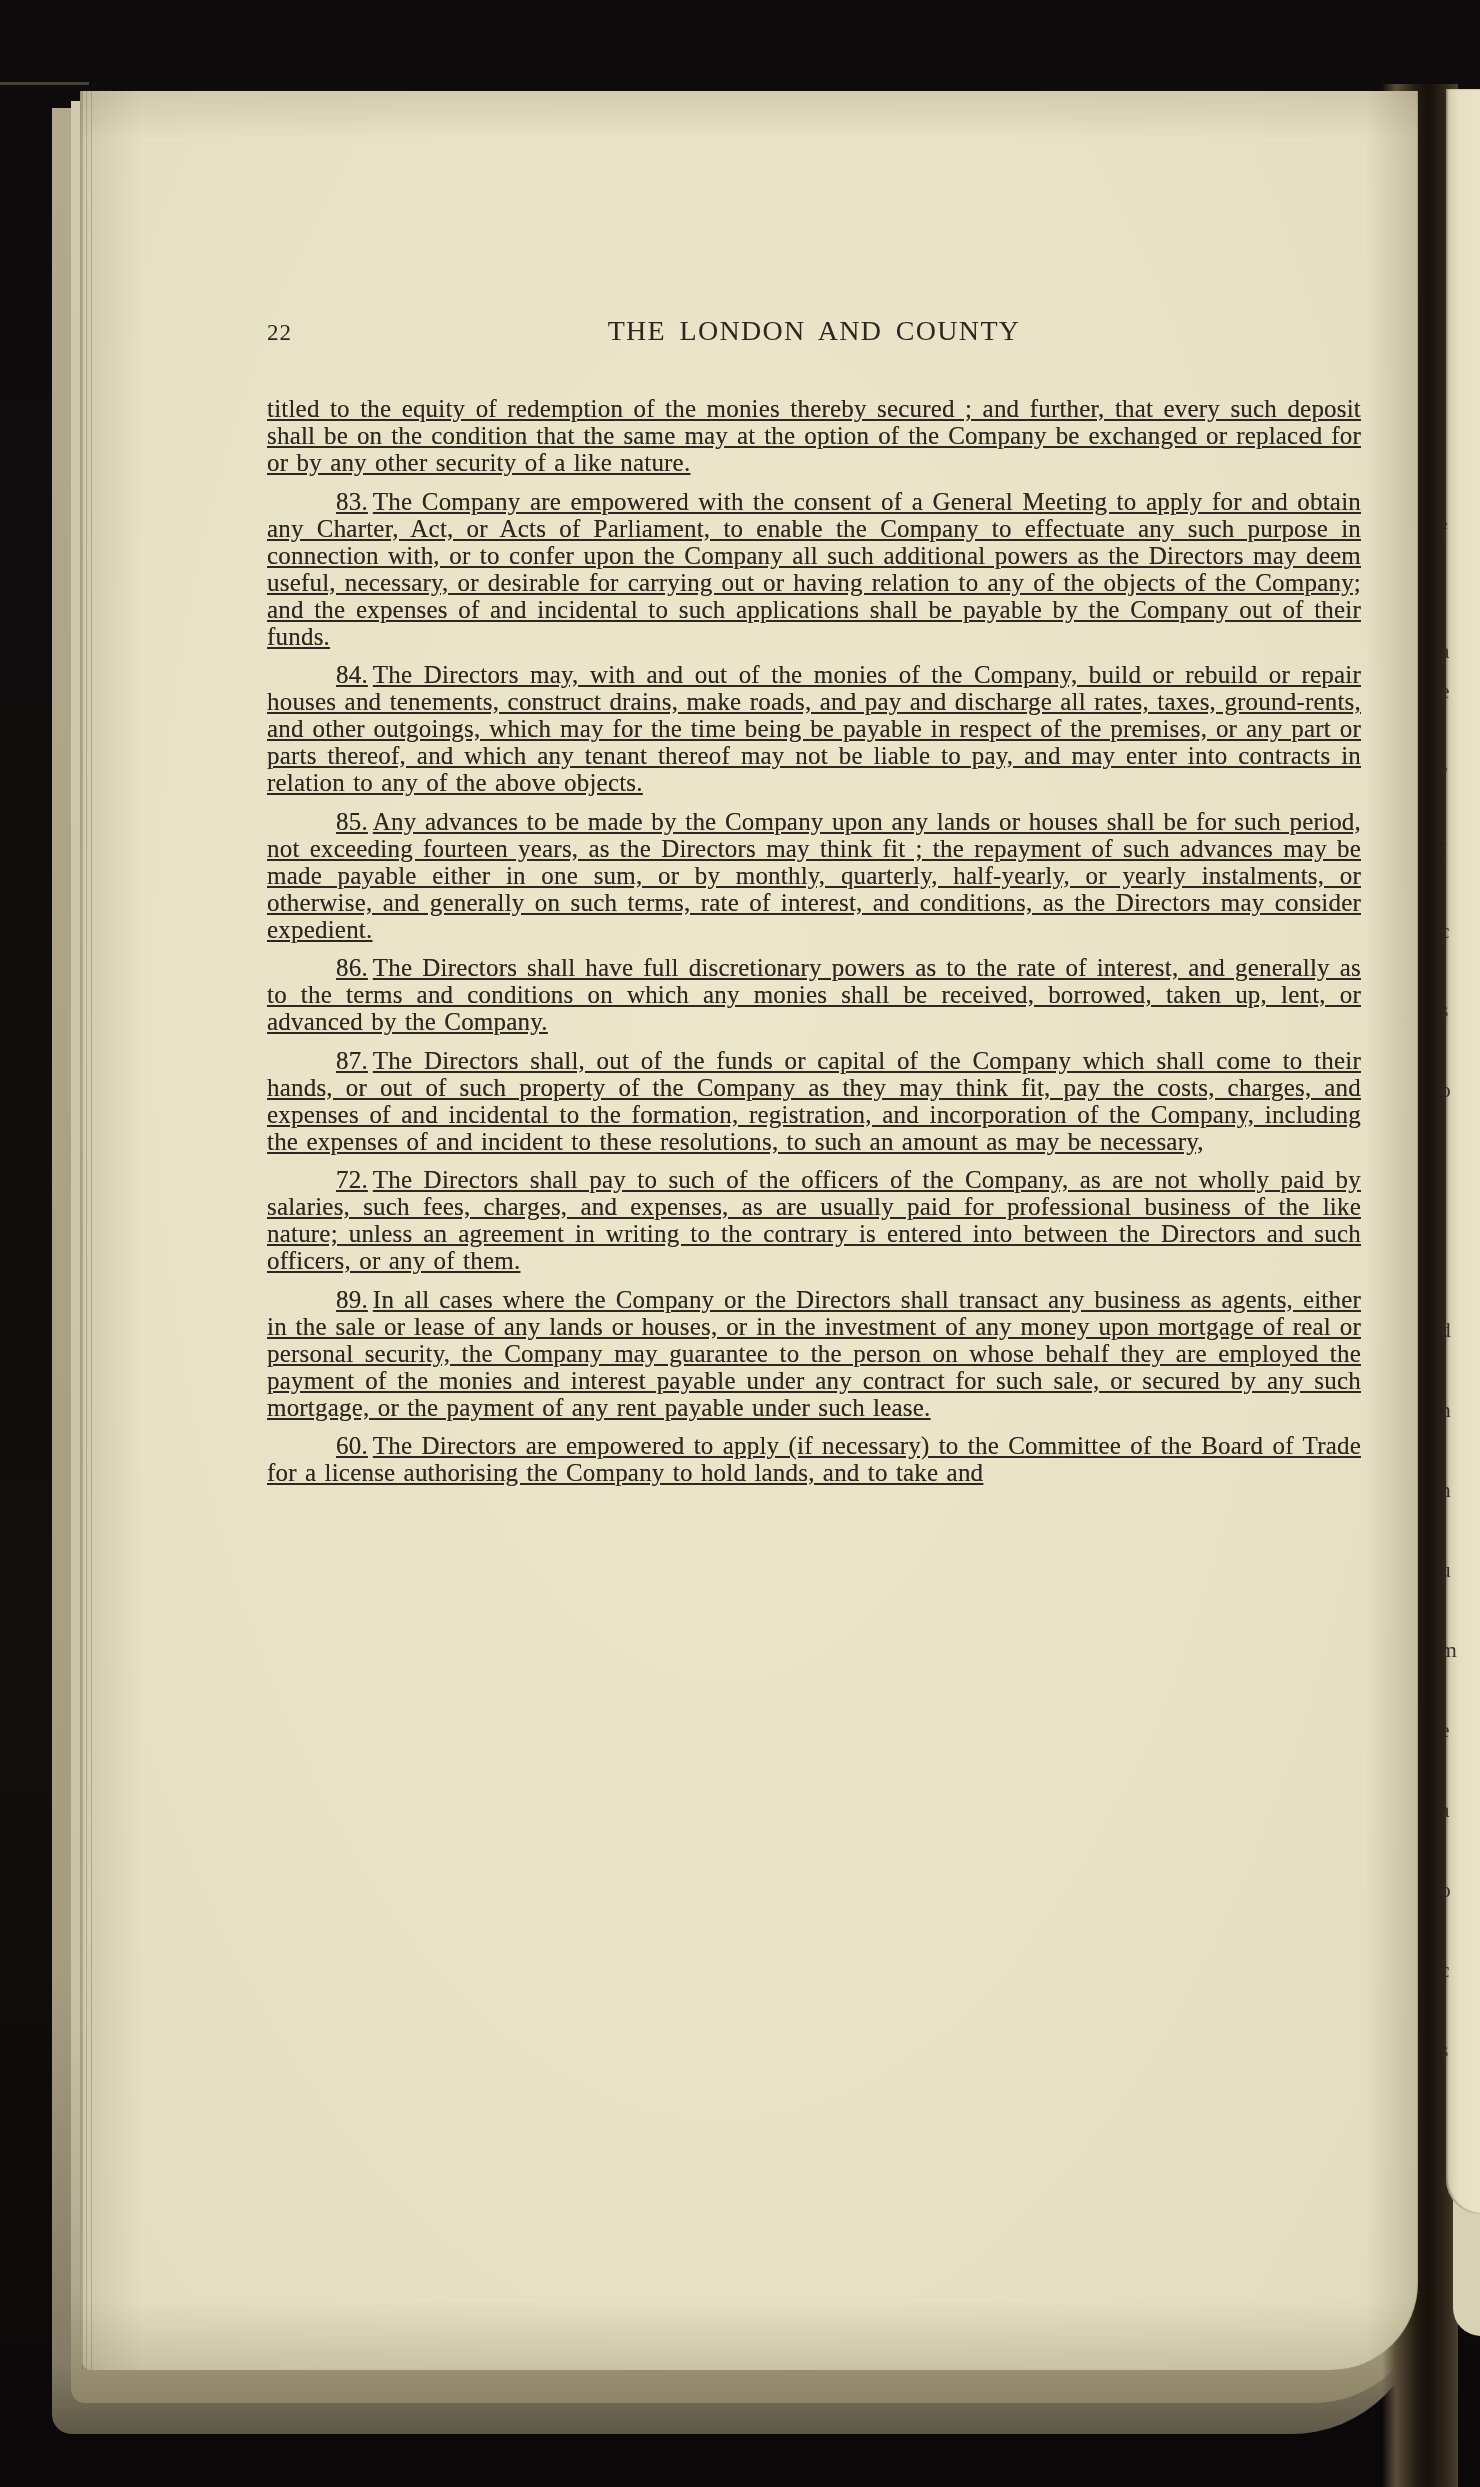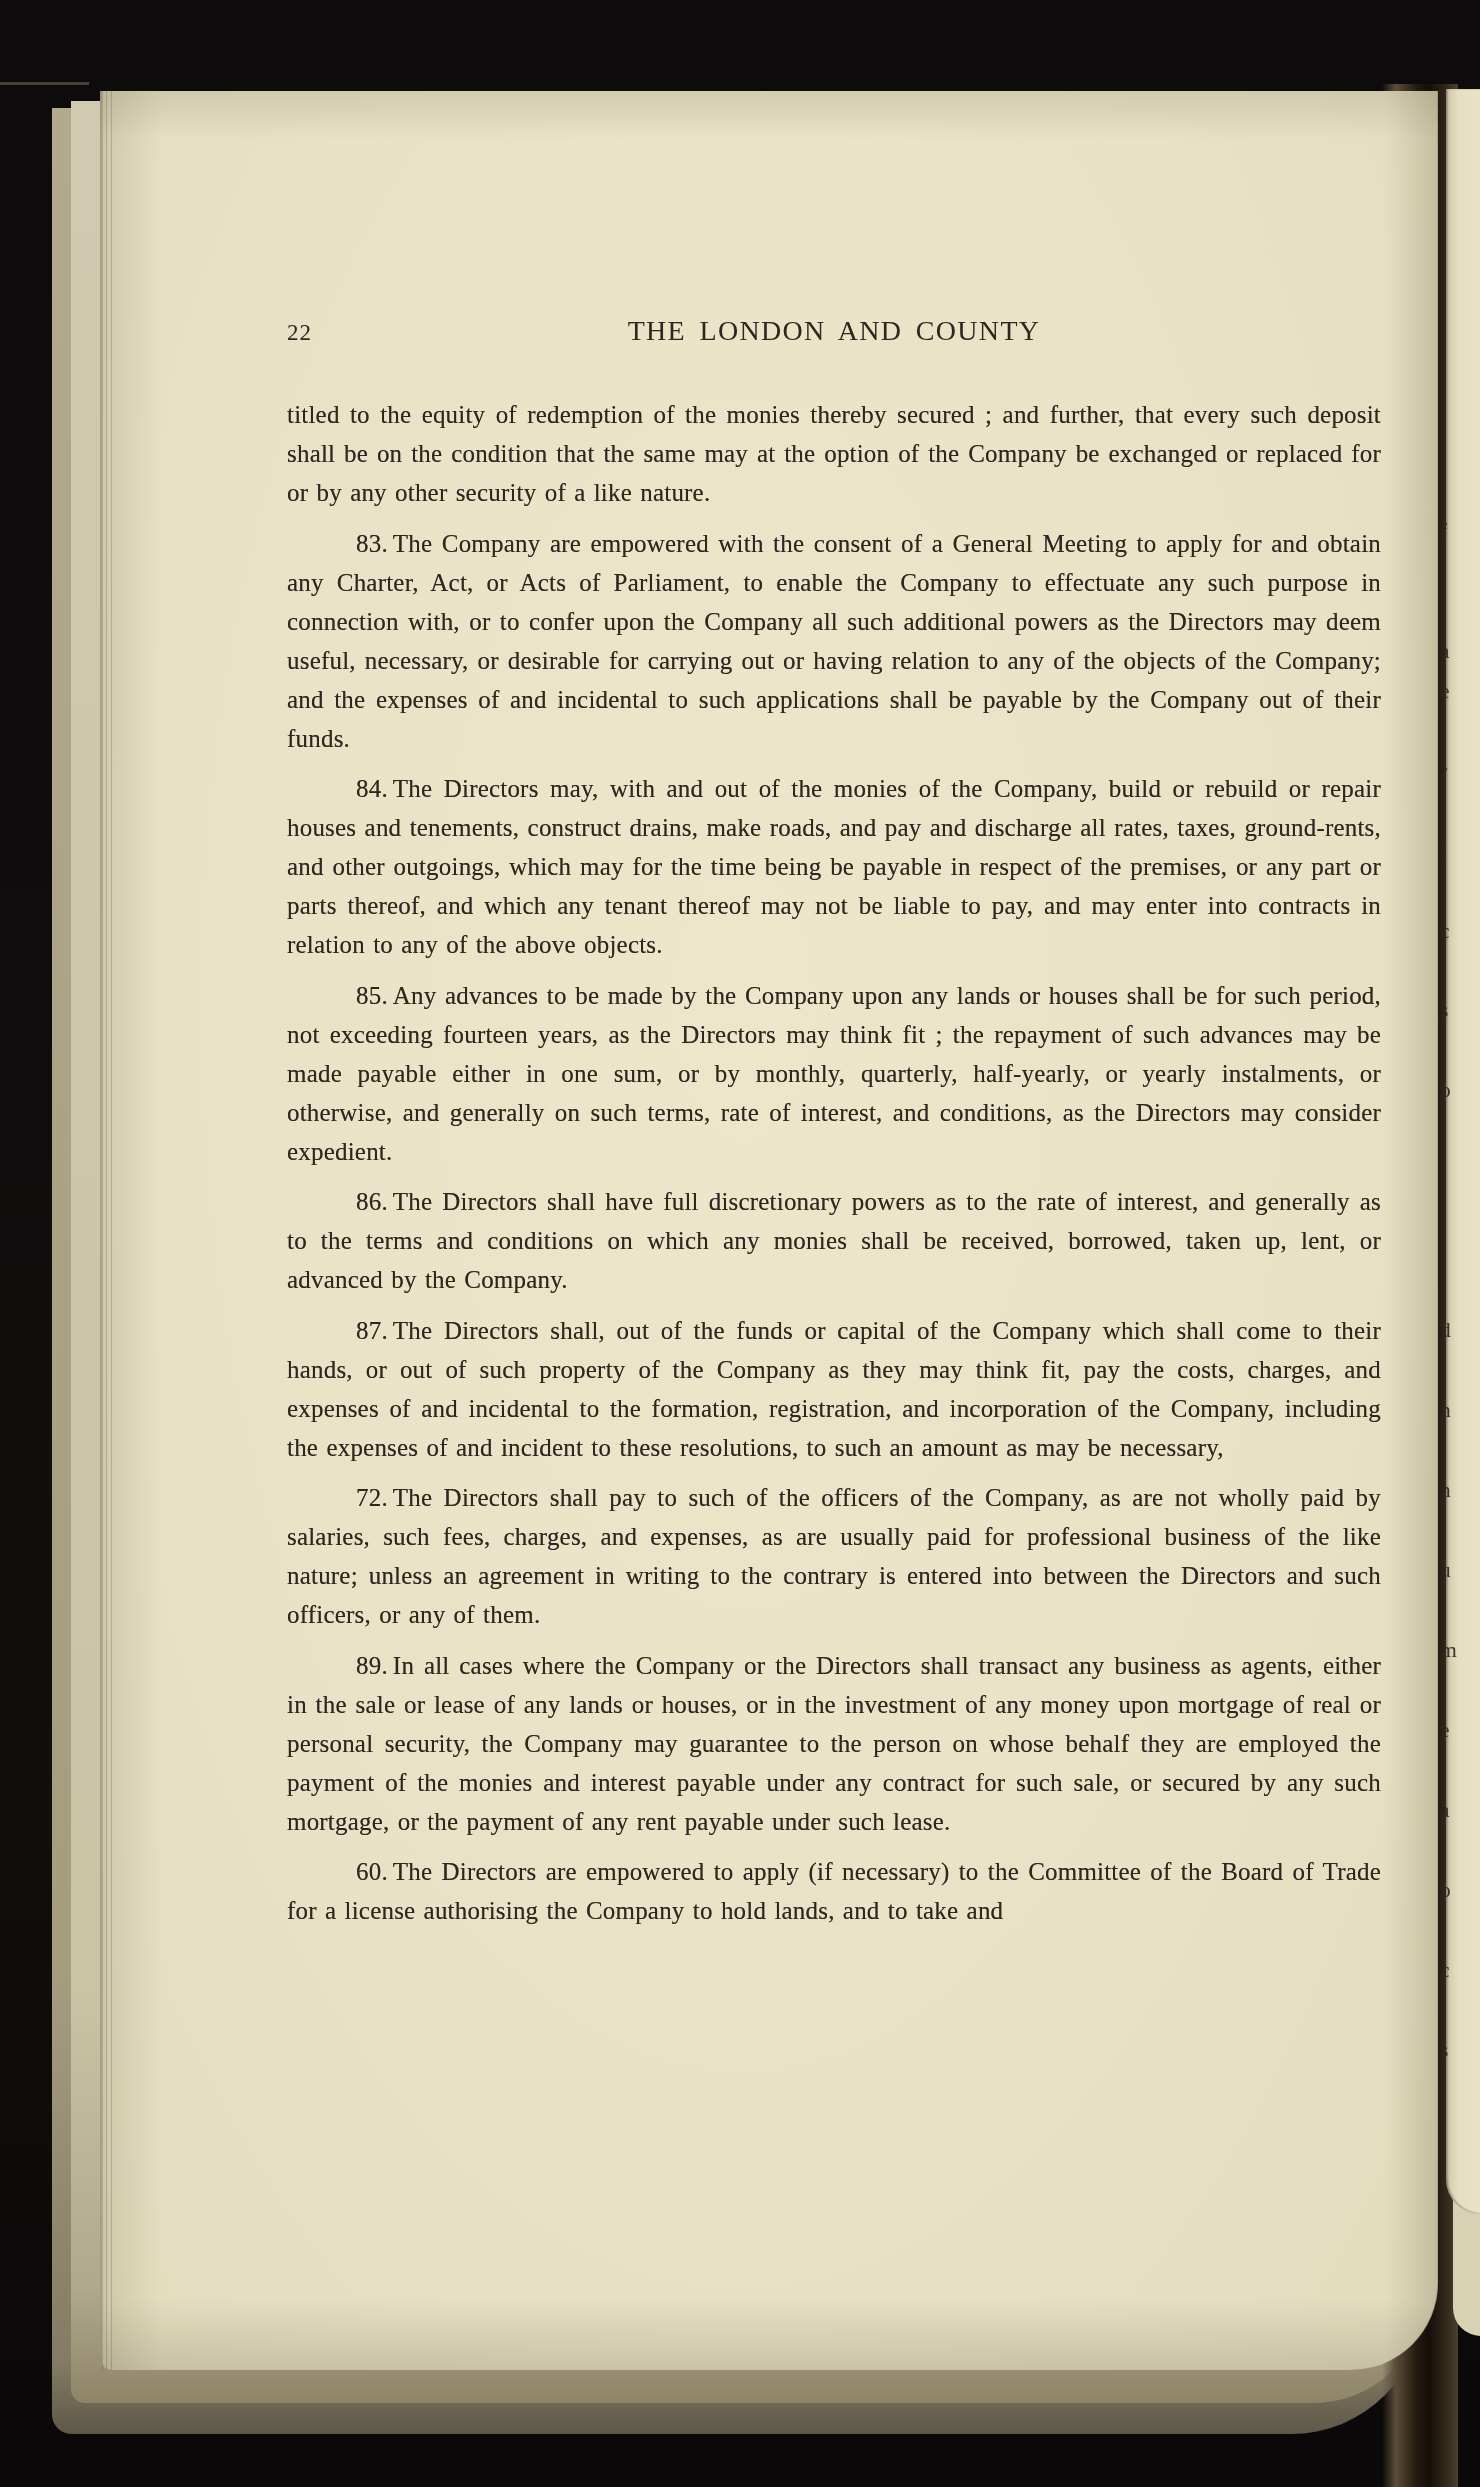--- a/index.html
+++ b/index.html
@@ -15,21 +15,21 @@
                background:linear-gradient(180deg,#d2cab0 0%,#cbc3a6 82%,#b1a98d 95%,#8e8569 100%);
                border-radius:0 0 111px 14px;z-index:2;}
   .left-edges{position:absolute;left:0;top:82px;width:89px;height:2405px;z-index:3;
               background:
                 repeating-linear-gradient(90deg,rgba(60,52,38,0.10) 0 1.8px,rgba(255,255,255,0.05) 1.8px 6.2px),
                 linear-gradient(180deg,rgba(0,0,0,0) 0%,rgba(0,0,0,0) 78%,rgba(40,34,24,0.45) 96%,rgba(20,17,12,0.7) 100%),
                 linear-gradient(90deg,#6e English,#6e6550 0%,#948b71 10%,#b6ad92 30%,#c6bea2 52%,#cfc8ac 66%,#b5ac90 84%,#978e72 100%);
               border-top:3.6px solid #474034;}
   .gutter{position:absolute;left:1382px;top:84px;width:76px;height:2403px;z-index:2;
           background:linear-gradient(90deg,rgba(90,78,58,0) 0%,#5a4d39 18%,#241c12 45%,#140f09 62%,#33291b 85%,#4c4130 100%);}
-  .main-page{position:absolute;left:100px;top:91px;width:1338px;height:2279px;z-index:4;
+  .main-page{position:absolute;left:80px;top:91px;width:1338px;height:2279px;z-index:4;
              background:
                linear-gradient(90deg,rgba(118,104,74,0.20) 0,rgba(118,104,74,0) 62px),
                linear-gradient(270deg,rgba(108,94,64,0.26) 0,rgba(108,94,64,0) 53px),
                linear-gradient(180deg,rgba(112,100,70,0.18) 0,rgba(112,100,70,0) 49px),
                linear-gradient(0deg,rgba(100,90,62,0.22) 0,rgba(100,90,62,0) 71px),
                radial-gradient(ellipse at 48% 40%,#ece6cb 0%,#e8e2c6 55%,#e2dcbf 100%);
              border-radius:0 0 87px 9px;
              box-shadow:inset 1.8px 0 0 rgba(90,78,56,0.35), inset -0.9px 0 0 rgba(90,78,56,0.25);}
   .main-page::before{content:"";position:absolute;left:1.8px;top:0;width:12.4px;height:100%;
              background:repeating-linear-gradient(90deg,rgba(80,70,50,0.25) 0 0.9px,rgba(0,0,0,0) 0.9px 4.4px);}
@@ -40,23 +40,23 @@
   .facing-under{position:absolute;left:1453px;top:2194px;width:27.5px;height:142px;z-index:3;
              background:#d8d1b3;border-radius:0 0 0 53px;}
   .frag{position:absolute;left:-6.2px;width:19.5px;color:#3a332b;font-size:22px;line-height:22px;}
 
   
   .text-block{position:absolute;left:187px;top:224px;width:1094px;z-index:6;color:#2e2720;}
   .page-header{position:relative;height:39px;margin-bottom:41px;}
   .page-num{position:absolute;left:0;top:5.3px;font-size:23px;letter-spacing:0.9px;}
   .running-title{display:block;text-align:center;font-size:28px;letter-spacing:1.3px;
                  font-weight:normal;word-spacing:5.3px;}
-  .para{margin:0 0 11.5px 0;font-size:25px;line-height:39px;text-align:justify;
+  .para{margin:0 0 11.5px 0;font-size:25px;line-height:27px;text-align:justify;
         text-indent:69px;letter-spacing:0.2px;word-spacing:1.8px;
-        color:#2e2720;text-shadow:0 0 0.5px rgba(46,39,32,0.55);}
+        color:#2e2720;text-shadow:0 0 0.5px rgba(46,39,32,0.55);text-decoration:underline;}
   .para.cont{text-indent:0;}
   .para-num{margin-right:5px;}
 </style>
 </head>
 <body>
 
 <div id="stage">
 
   <div class="underpage-2"></div>
   <div class="underpage-1"></div>

